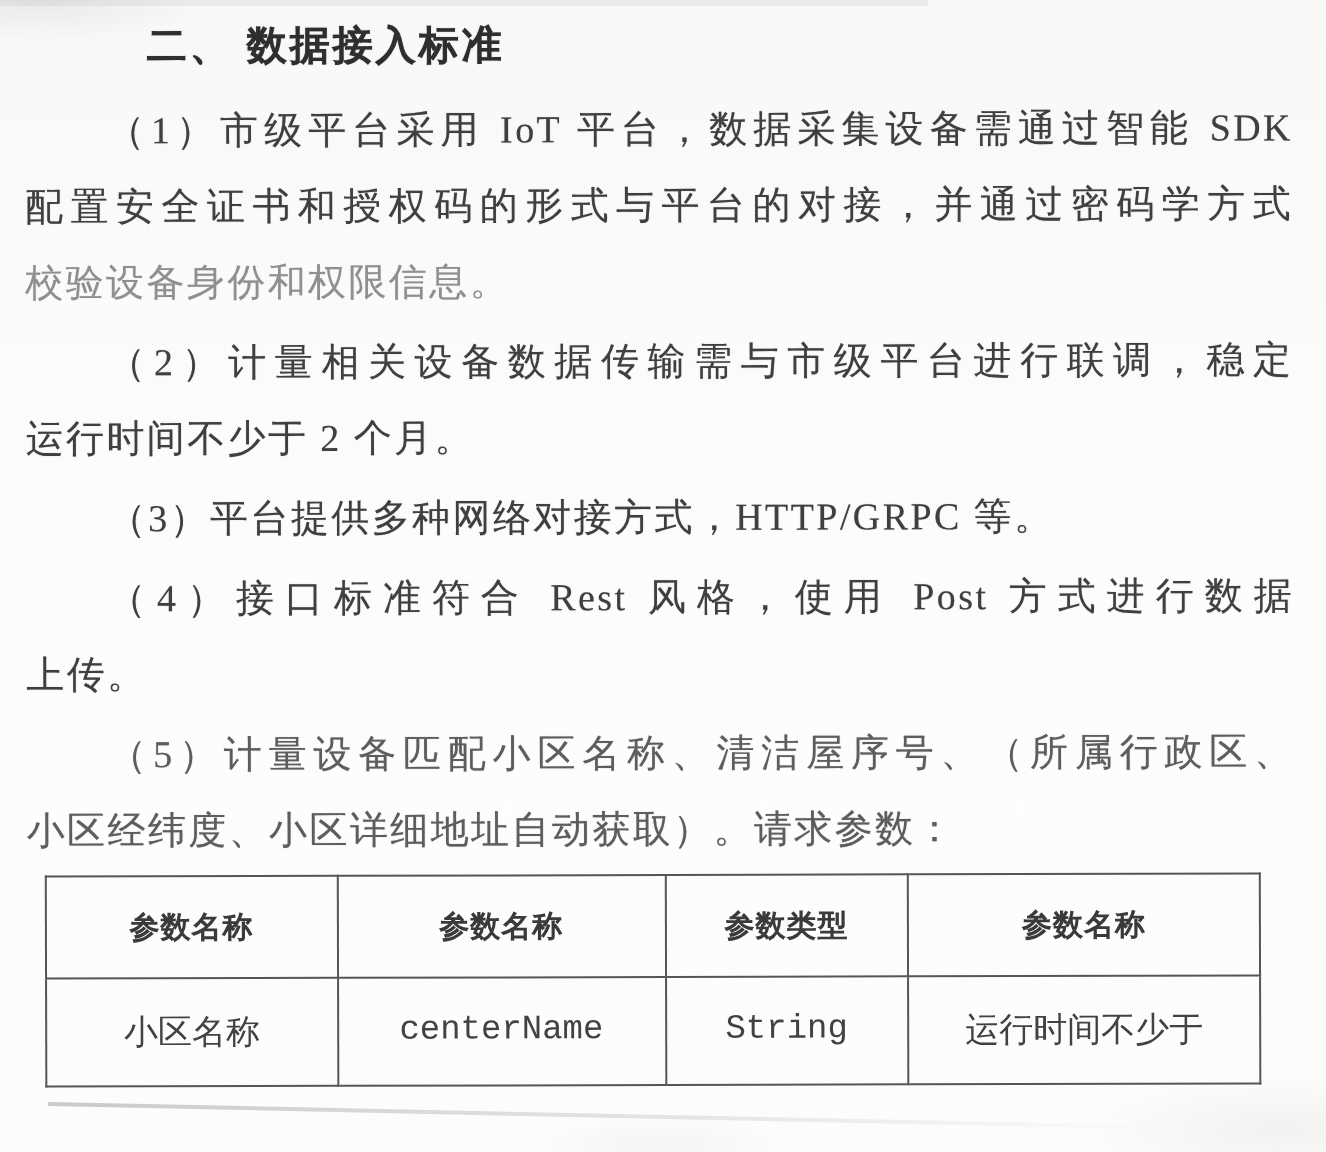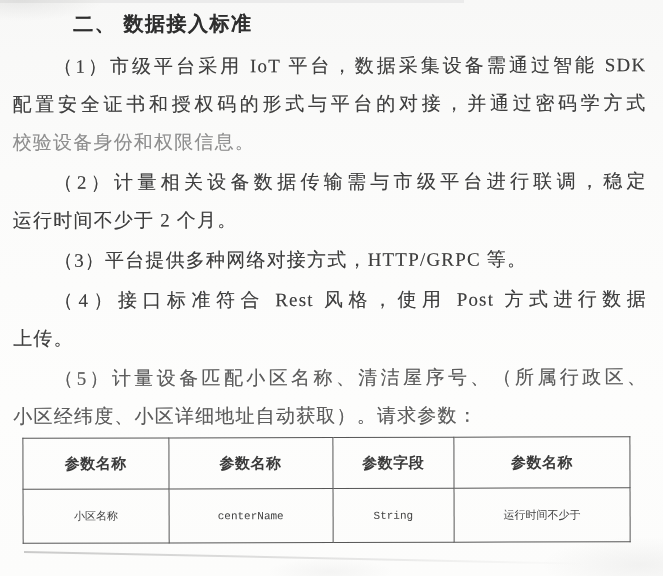--- a/index.html
+++ b/index.html
@@ -58,21 +58,21 @@
     border:1.6px solid #565656;
     text-align:center;vertical-align:middle;
     overflow:hidden;
     font-family:Liberation Mono, monospace;
   }
   table.params th{
     height:48px;font-size:15px;font-weight:bold;color:#3a3a3a;
     letter-spacing:.5px;
   }
   table.params td{
-    height:51px;font-size:11px;font-weight:400;color:#424242;
+    height:51px;font-size:17px;font-weight:400;color:#424242;
   }
   .col1{width:24%;} .col2{width:27%;} .col3{width:20%;} .col4{width:29%;}
   .crease{
     position:absolute;left:24px;top:551px;width:560px;height:1.6px;
     background:linear-gradient(90deg, rgba(140,140,140,.45), rgba(165,165,165,.28) 55%, rgba(190,190,190,.08) 90%, rgba(200,200,200,0));
     transform:rotate(1.2deg);transform-origin:left center;
   }
 </style>
 </head>
 <body>
@@ -113,21 +113,21 @@
       <colgroup>
         <col class="col1">
           <col class="col2">
           <col class="col3">
           <col class="col4">
       </colgroup>
       <thead>
         <tr>
           <th>参数名称</th>
           <th>参数名称</th>
-          <th>参数字段</th>
+          <th>参数类型</th>
           <th>参数名称</th>
         </tr>
       </thead>
       <tbody>
         <tr>
           <td>小区名称</td>
           <td>centerName</td>
           <td>String</td>
           <td>运行时间不少于</td>
         </tr>

